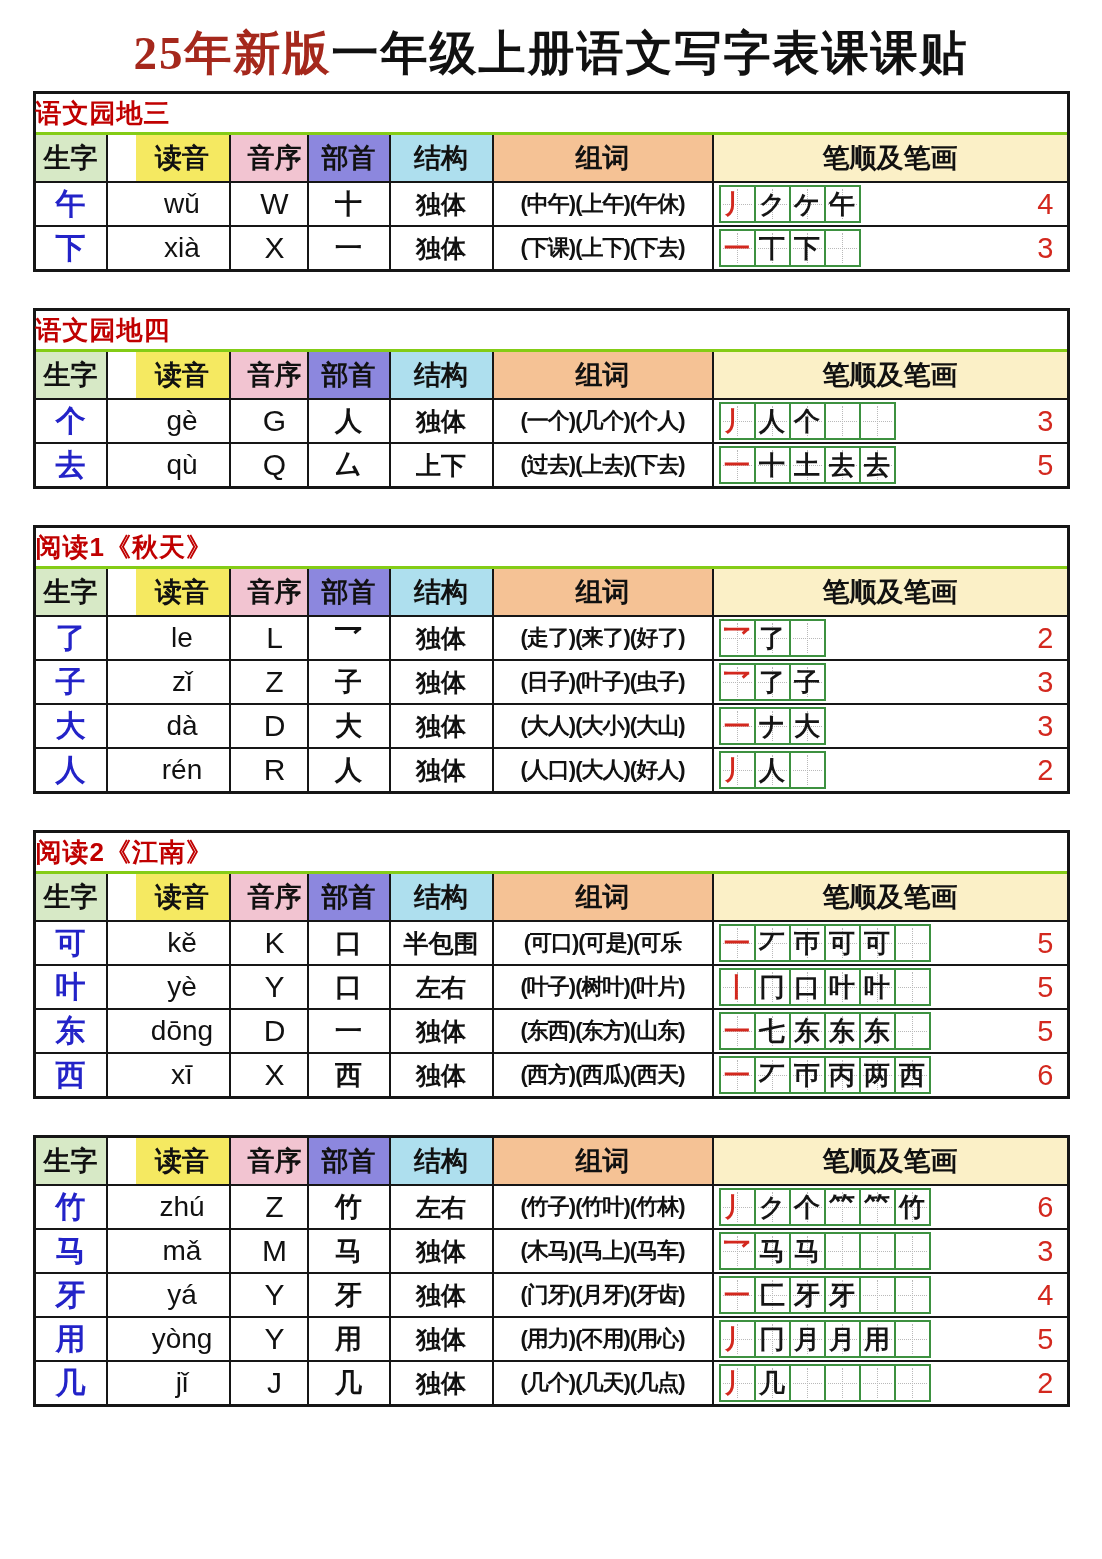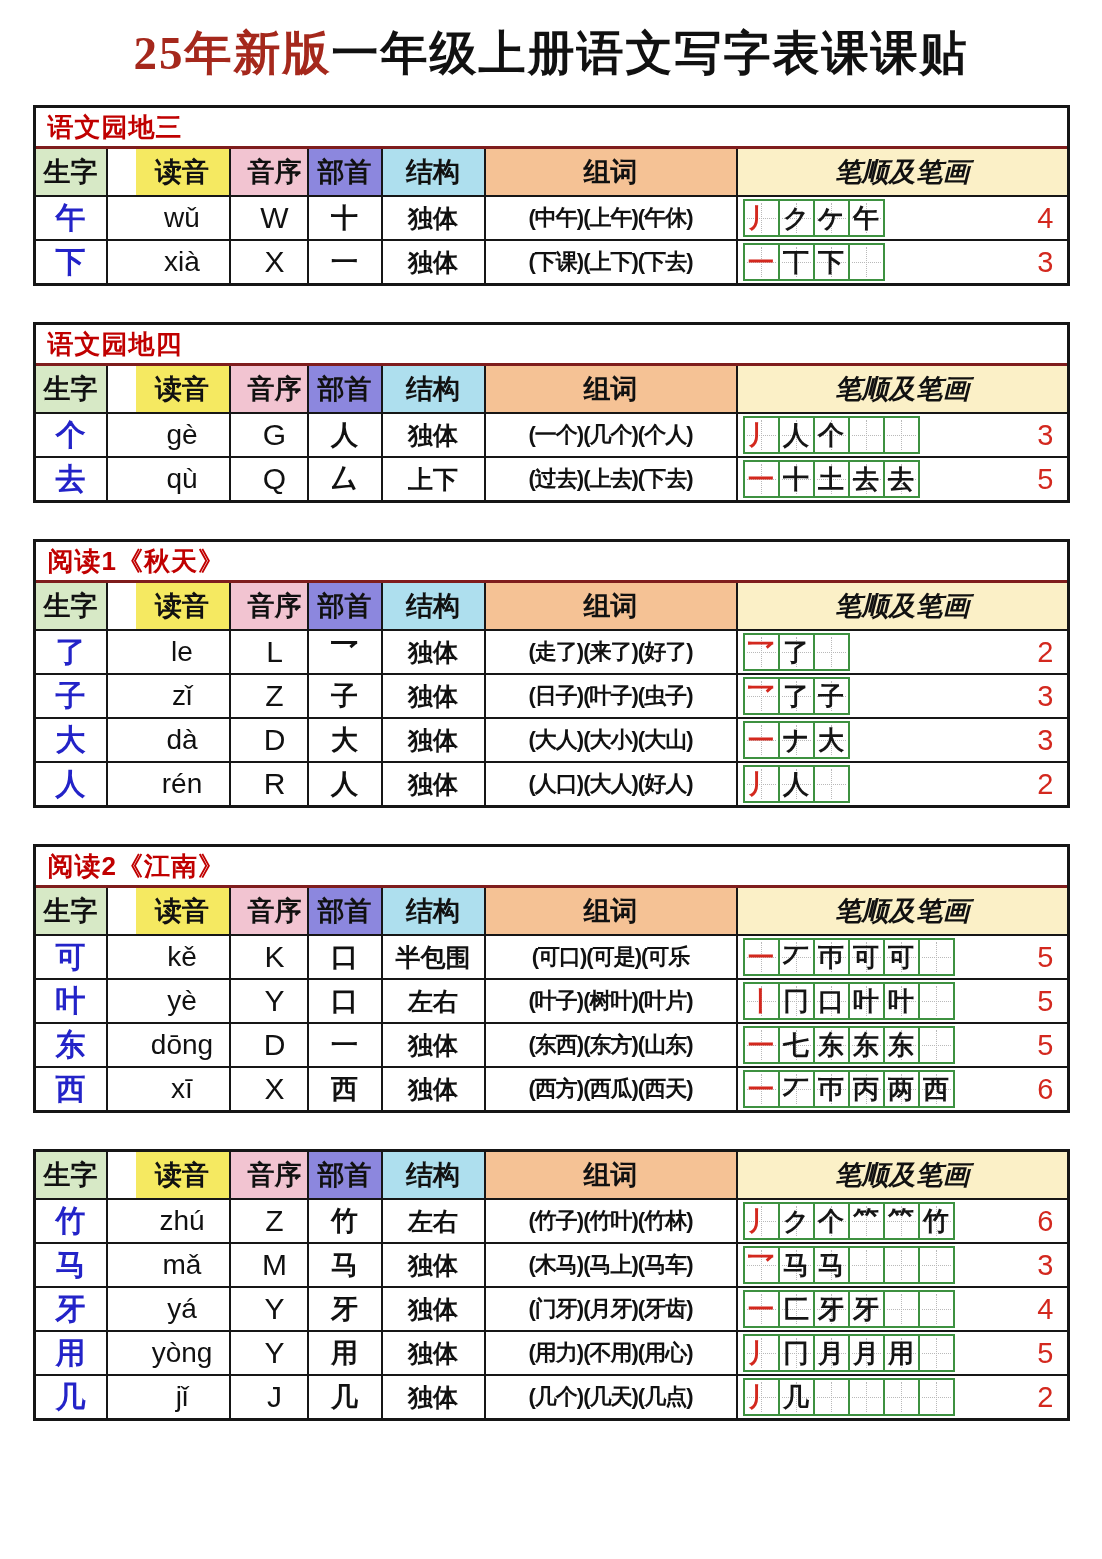--- a/index.html
+++ b/index.html
@@ -3,56 +3,56 @@
 <meta charset="utf-8">
 <style>
   html,body{margin:0;padding:0;}
   body{
     width:1102px;height:1559px;background:#ffffff;overflow:hidden;
     font-family:"Liberation Sans", sans-serif;color:#151515;
   }
   .page{width:1102px;height:1559px;position:relative;}
   
   .title{
-    text-align:center;padding-top:22px;margin-bottom:20px;
+    text-align:center;padding-top:22px;margin-bottom:6px;
     font-size:47px;font-weight:700;letter-spacing:2px;
     font-family:"Liberation Serif", serif;
   }
   .title .prefix{color:var(--title-red,#a5281c);}
   .title .main{color:#111;}
   
   .wtable{
     width:1031px;margin:0 auto 36px auto;
     border:3px solid #161616;background:#fff;
   }
   .sec-row{
     height:38px;display:flex;align-items:center;
-    border-bottom:3px solid #7f1d1d;
-    padding-left:12px;
+    border-bottom:3px solid #84cc16;
+    padding-left:0;
   }
   .sec-title{
     font-size:26px;font-weight:700;color:var(--red,#c00000);
     letter-spacing:1px;
   }
   .hrow{display:flex;border-bottom:2px solid #161616;}
   .hcell{
     height:46px;display:flex;align-items:center;justify-content:center;
     font-size:27px;font-weight:700;color:#111;
     border-right:2px solid #161616;box-sizing:border-box;
   }
   .row{display:flex;border-bottom:2px solid #161616;}
   .row:last-child{border-bottom:none;}
   .cell{
     height:42px;display:flex;align-items:center;justify-content:center;
     border-right:2px solid #161616;box-sizing:border-box;background:#fff;
   }
   .c0{width:72px;}  .c1{width:95px;margin-left:28px;}  .c2{width:78px;padding-left:12px;}
-  .c3{width:74px;}  .c4{width:103px;} .c5{width:252px;}
+  .c3{width:82px;}  .c4{width:103px;} .c5{width:220px;}
   .c6{flex:1;border-right:none;justify-content:flex-start;}
-  .hc6{flex:1;border-right:none;font-style:italic;}
+  .hc6{flex:1;border-right:none;}
   .zichar{font-size:30px;font-weight:700;color:var(--char-blue,#2323c8);}
   .pinyin{font-size:28px;color:#111;}
   .initial{font-size:30px;color:#111;}
   .radical{font-size:27px;font-weight:600;color:#111;}
   .structure{font-size:25px;font-weight:600;color:#111;}
   .words{font-size:22px;font-weight:600;color:#111;letter-spacing:-1px;white-space:nowrap;}
   
   .strokecell{padding-left:5px;}
   .strip{display:flex;}
   .sbox{

